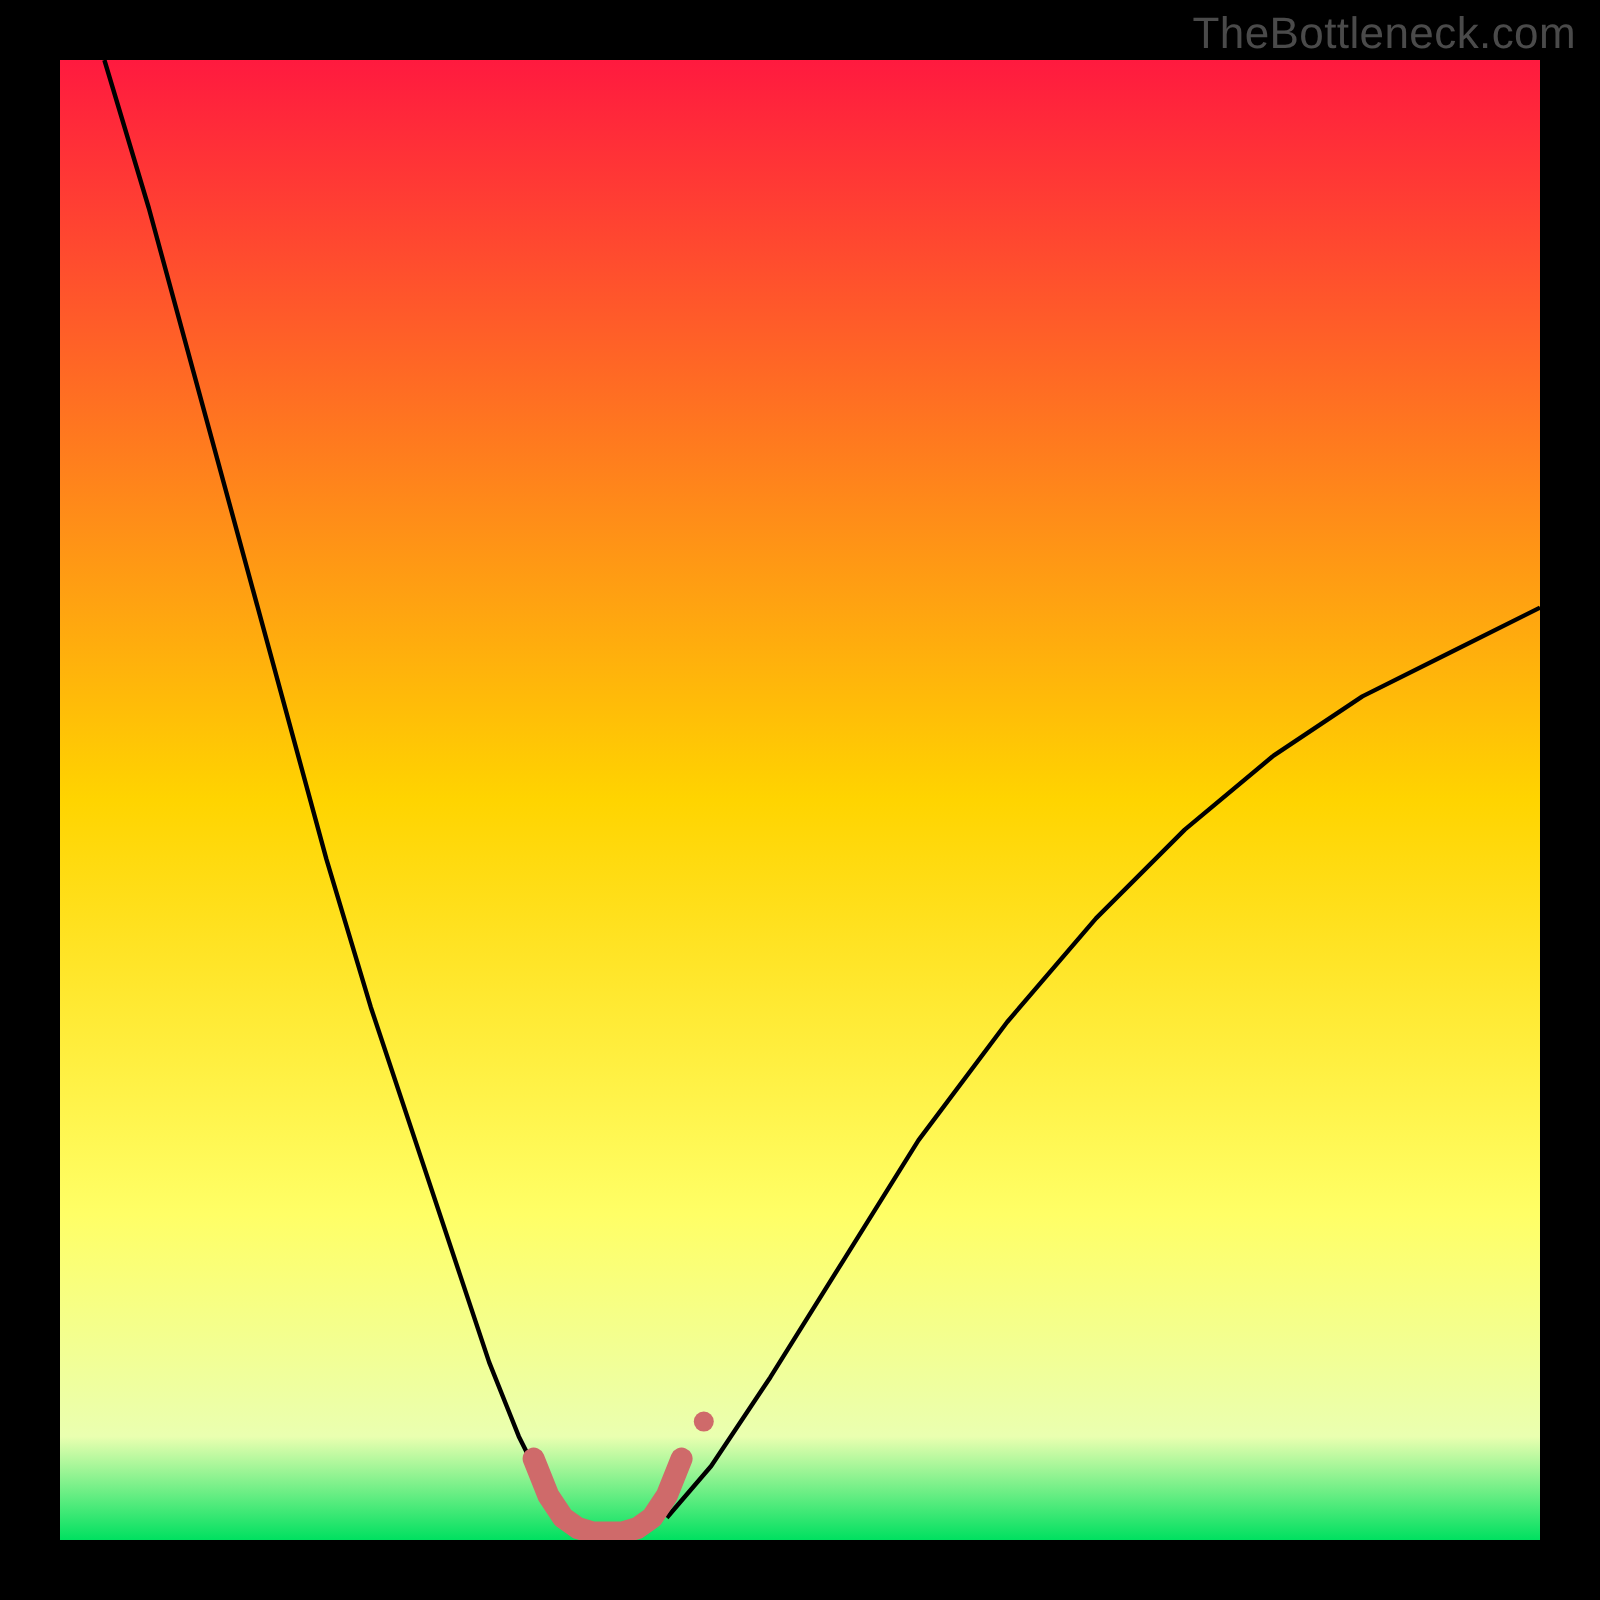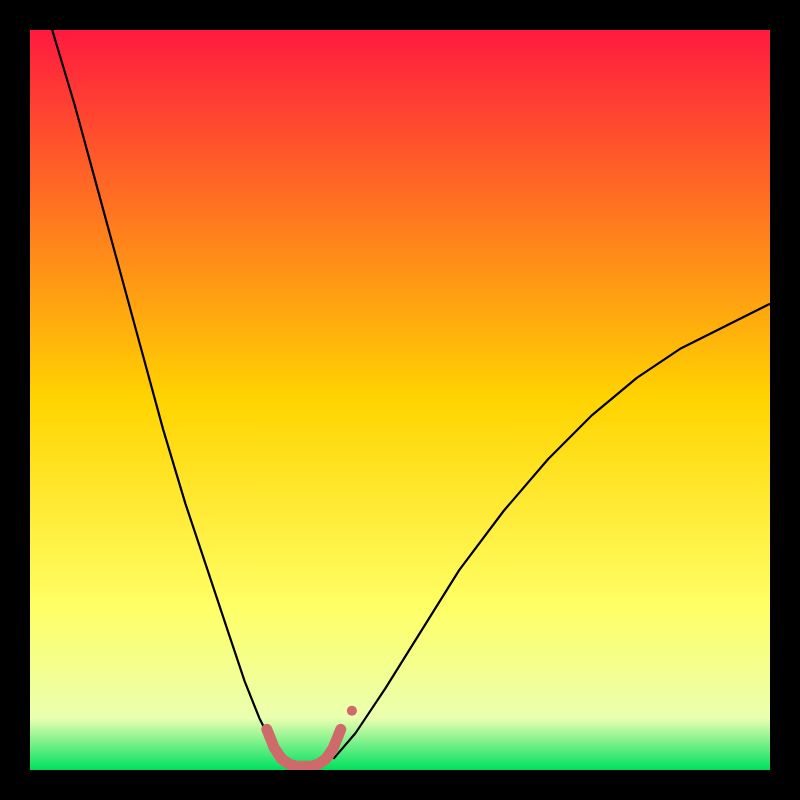--- a/index.html
+++ b/index.html
@@ -25,20 +25,21 @@
     left: 30px;
     top: 30px;
     width: 740px;
     height: 740px;
   }
   .plot svg { display: block; }
 </style>
 </head>
 <body>
 <div class="frame">
+  <div class="watermark">TheBottleneck.com</div>
   <div class="plot">
     <svg id="plot-svg" width="740" height="740" viewBox="0 0 740 740">
         <defs>
           <linearGradient id="bg-grad" x1="0" y1="0" x2="0" y2="1">
             <stop offset="0%" stop-color="#ff1a3f"></stop>
             <stop offset="50%" stop-color="#ffd400"></stop>
             <stop offset="78%" stop-color="#ffff66"></stop>
             <stop offset="93%" stop-color="#eaffb0"></stop>
             <stop offset="100%" stop-color="#00e060"></stop>
           </linearGradient>

